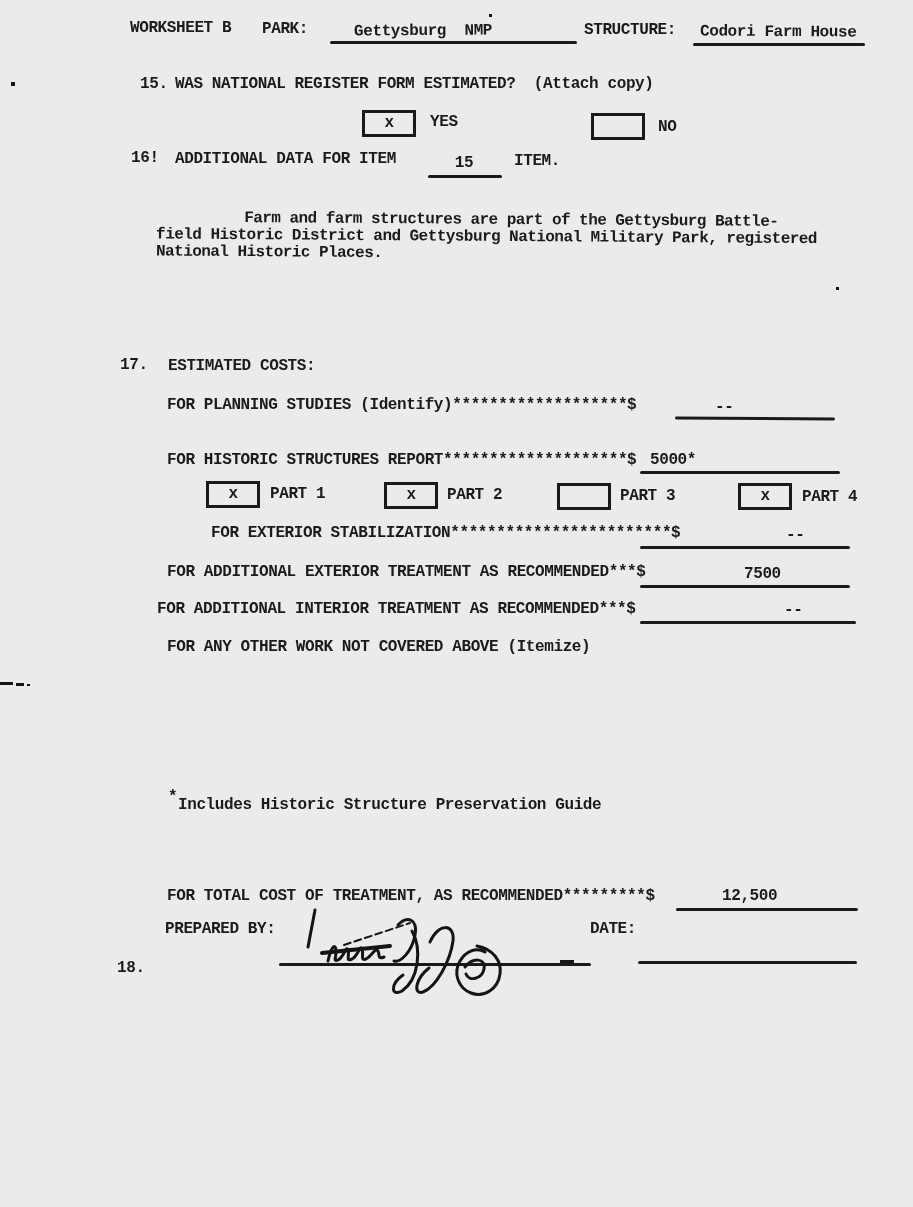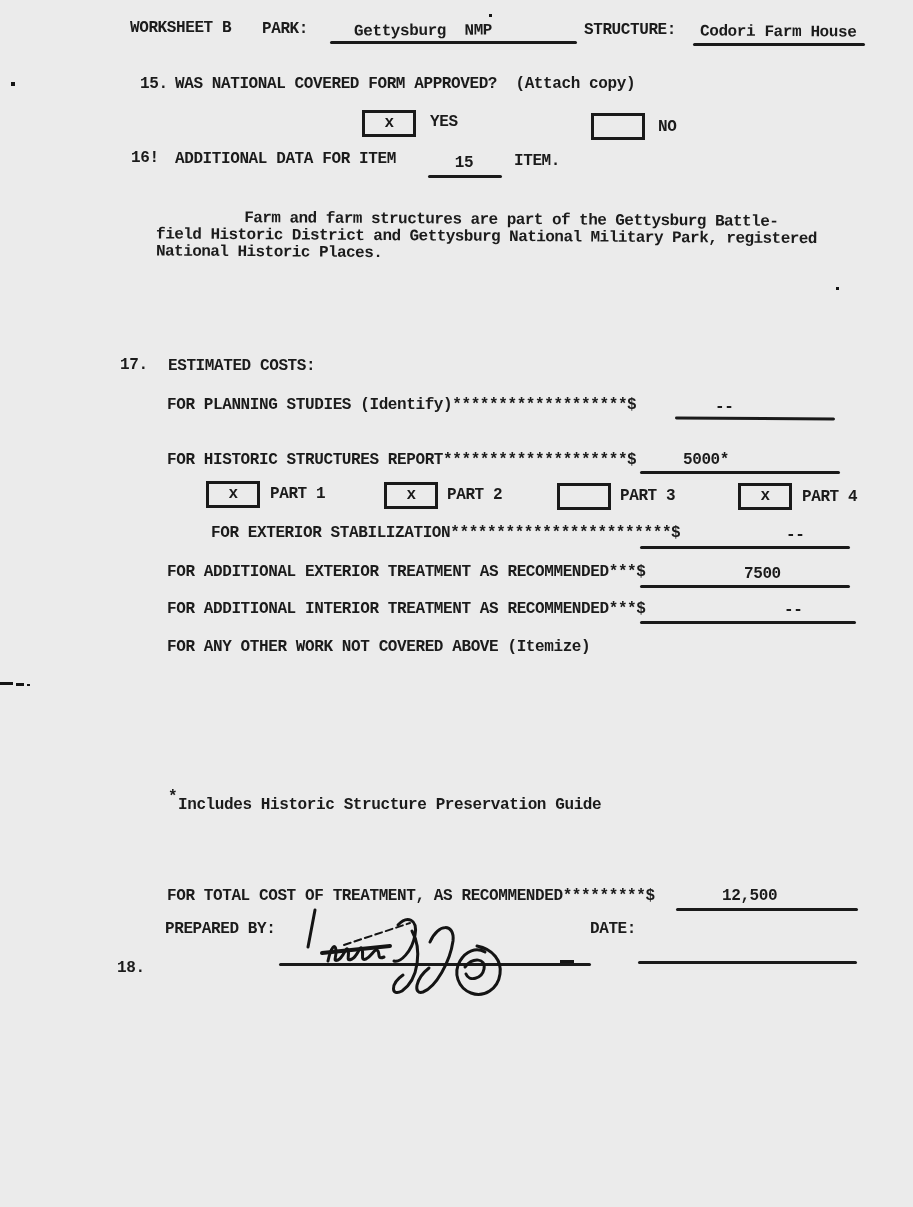--- a/index.html
+++ b/index.html
@@ -40,21 +40,21 @@
 
   <span class="t" style="left:130px;top:19px;">WORKSHEET B</span>
   <span class="t" style="left:262px;top:20px;">PARK:</span>
   <span class="t tilt-a" style="left:354px;top:22px;">Gettysburg  NMP</span>
   <div class="underline" style="left:330px;top:41px;width:247px;"></div>
   <span class="t" style="left:584px;top:21px;">STRUCTURE:</span>
   <span class="t tilt-b" style="left:700px;top:23px;">Codori Farm House</span>
   <div class="underline" style="left:693px;top:43px;width:172px;"></div>
 
   <span class="t" style="left:140px;top:75px;">15.</span>
-  <span class="t" style="left:175px;top:75px;">WAS NATIONAL COVERED FORM APPROVED?  (Attach copy)</span>
+  <span class="t" style="left:175px;top:75px;">WAS NATIONAL REGISTER FORM ESTIMATED?  (Attach copy)</span>
 
   <div class="checkbox" style="left:362px;top:110px;">
     <span>x</span>
   </div>
   <span class="t" style="left:430px;top:113px;">YES</span>
 
   <div class="checkbox" style="left:591px;top:113px;">
     <span></span>
   </div>
   <span class="t" style="left:658px;top:118px;">NO</span>
@@ -72,21 +72,21 @@
   </div>
 
   <span class="t" style="left:120px;top:356px;">17.</span>
   <span class="t" style="left:168px;top:357px;">ESTIMATED COSTS:</span>
 
   <span class="t" style="left:167px;top:396px;">FOR PLANNING STUDIES (Identify)*******************$</span>
   <span class="fieldval" style="left:715px;top:398px;">--</span>
   <div class="underline tilt-b" style="left:675px;top:417px;width:160px;"></div>
 
   <span class="t" style="left:167px;top:451px;">FOR HISTORIC STRUCTURES REPORT********************$</span>
-  <span class="fieldval" style="left:683px;top:451px;text-align:center;">5000*</span>
+  <span class="fieldval" style="left:650px;top:451px;text-align:center;">5000*</span>
   <div class="underline" style="left:640px;top:471px;width:200px;"></div>
 
   <div class="checkbox" style="left:206px;top:481px;">
     <span>x</span>
   </div>
   <span class="t" style="left:270px;top:485px;">PART 1</span>
 
   <div class="checkbox" style="left:384px;top:482px;">
     <span>x</span>
   </div>
@@ -103,21 +103,21 @@
   <span class="t" style="left:802px;top:488px;">PART 4</span>
 
   <span class="t" style="left:167px;top:524px;margin-left:44px;">FOR EXTERIOR STABILIZATION************************$</span>
   <span class="fieldval" style="left:786px;top:526px;">--</span>
   <div class="underline" style="left:640px;top:546px;width:210px;"></div>
 
   <span class="t" style="left:167px;top:563px;">FOR ADDITIONAL EXTERIOR TREATMENT AS RECOMMENDED***$</span>
   <span class="fieldval" style="left:744px;top:565px;">7500</span>
   <div class="underline" style="left:640px;top:585px;width:210px;"></div>
 
-  <span class="t" style="left:167px;top:600px;">FOR ADDITIONAL INTERIOR TREATMENT AS RECOMMENDED***$</span>
+  <span class="t" style="left:157px;top:600px;">FOR ADDITIONAL INTERIOR TREATMENT AS RECOMMENDED***$</span>
   <span class="fieldval" style="left:784px;top:601px;">--</span>
   <div class="underline" style="left:640px;top:621px;width:216px;"></div>
 
   <span class="t" style="left:167px;top:638px;">FOR ANY OTHER WORK NOT COVERED ABOVE (Itemize)</span>
 
   <span class="t" style="left:168px;top:788px;">*</span>
   <span class="t" style="left:178px;top:796px;">Includes Historic Structure Preservation Guide</span>
 
   <span class="t" style="left:167px;top:887px;">FOR TOTAL COST OF TREATMENT, AS RECOMMENDED*********$</span>
   <span class="fieldval" style="left:722px;top:887px;">12,500</span>

